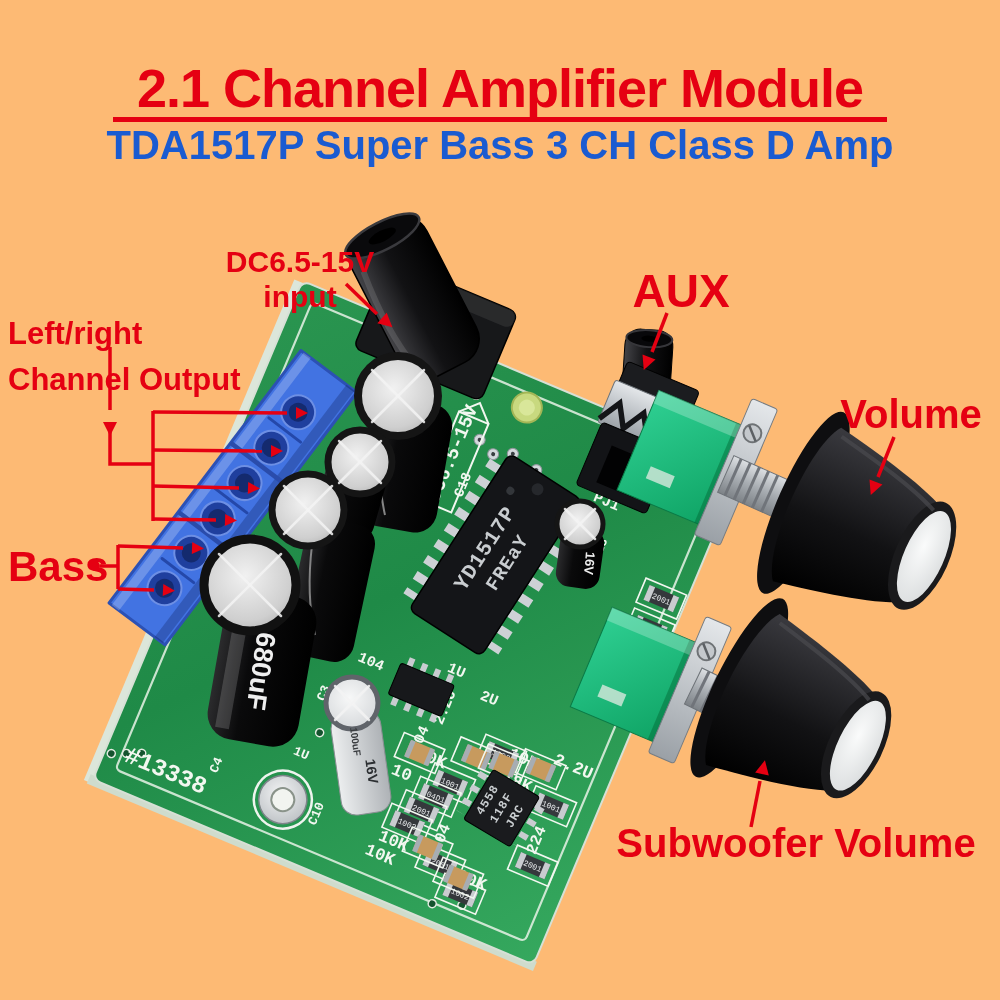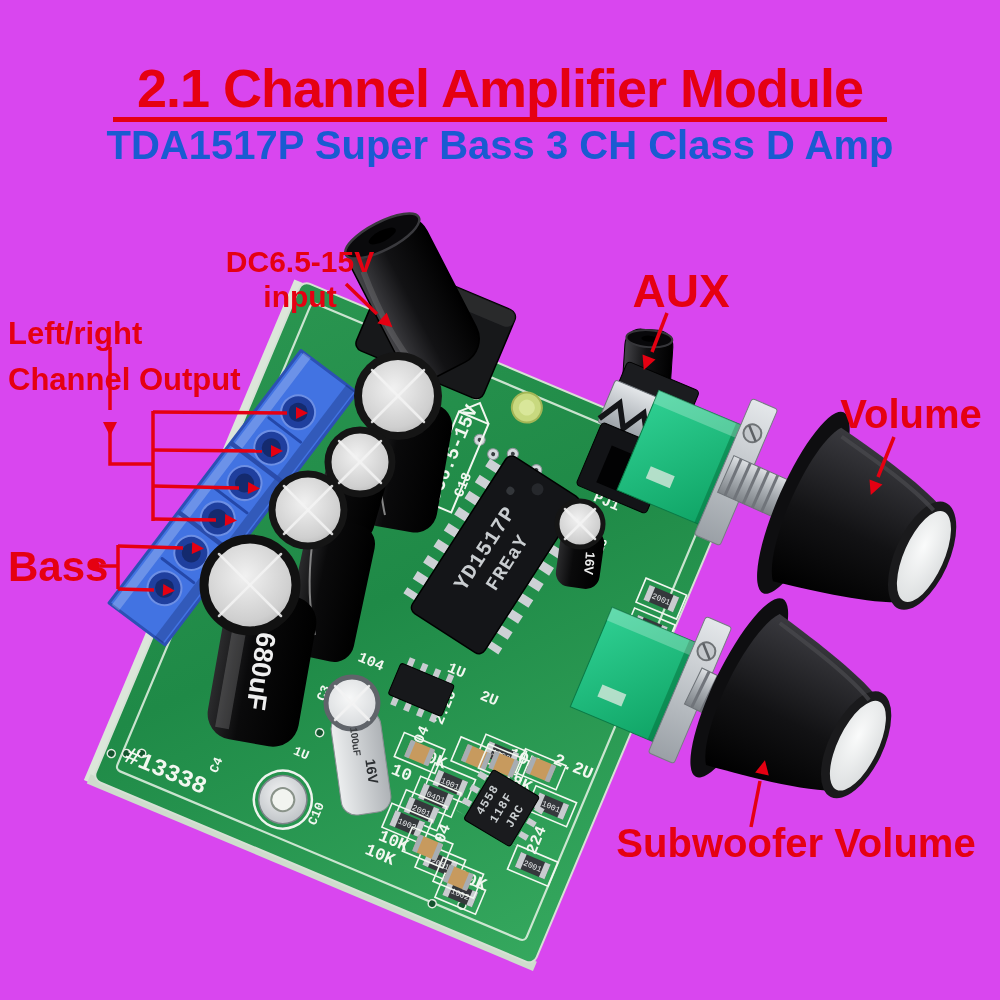--- a/index.html
+++ b/index.html
@@ -1,16 +1,16 @@
 <!DOCTYPE html>
 <html><head>
 <meta charset="utf-8">
 <style>
   html,body{margin:0;padding:0;background:#ffffff;}
-  .stage{position:relative;width:1000px;height:1000px;background:#d946ef;overflow:hidden;
+  .stage{position:relative;width:1000px;height:1000px;background:#fdba74;overflow:hidden;
          font-family:"Liberation Sans",sans-serif;}
   svg{display:block;}
   .callout{font-family:"Liberation Sans",sans-serif;font-weight:bold;}
   .silk{font-family:"Liberation Mono","DejaVu Sans",monospace;font-weight:bold;fill:#f2f7f0;}
   .smd-code{font-family:"Liberation Mono",monospace;font-size:8px;fill:#e8eaec;}
   .smd-outline{fill:none;stroke:#f2f7f0;stroke-width:1.6;}
   .scratch{stroke:#f4f4f4;stroke-width:2.5;opacity:.85;stroke-linecap:round;}
   .redline{fill:none;stroke-width:3.5;stroke-linecap:butt;}
   .ic-text{font-family:"Liberation Mono",monospace;font-weight:bold;fill:#c9cdd0;letter-spacing:1px;}
 </style>

